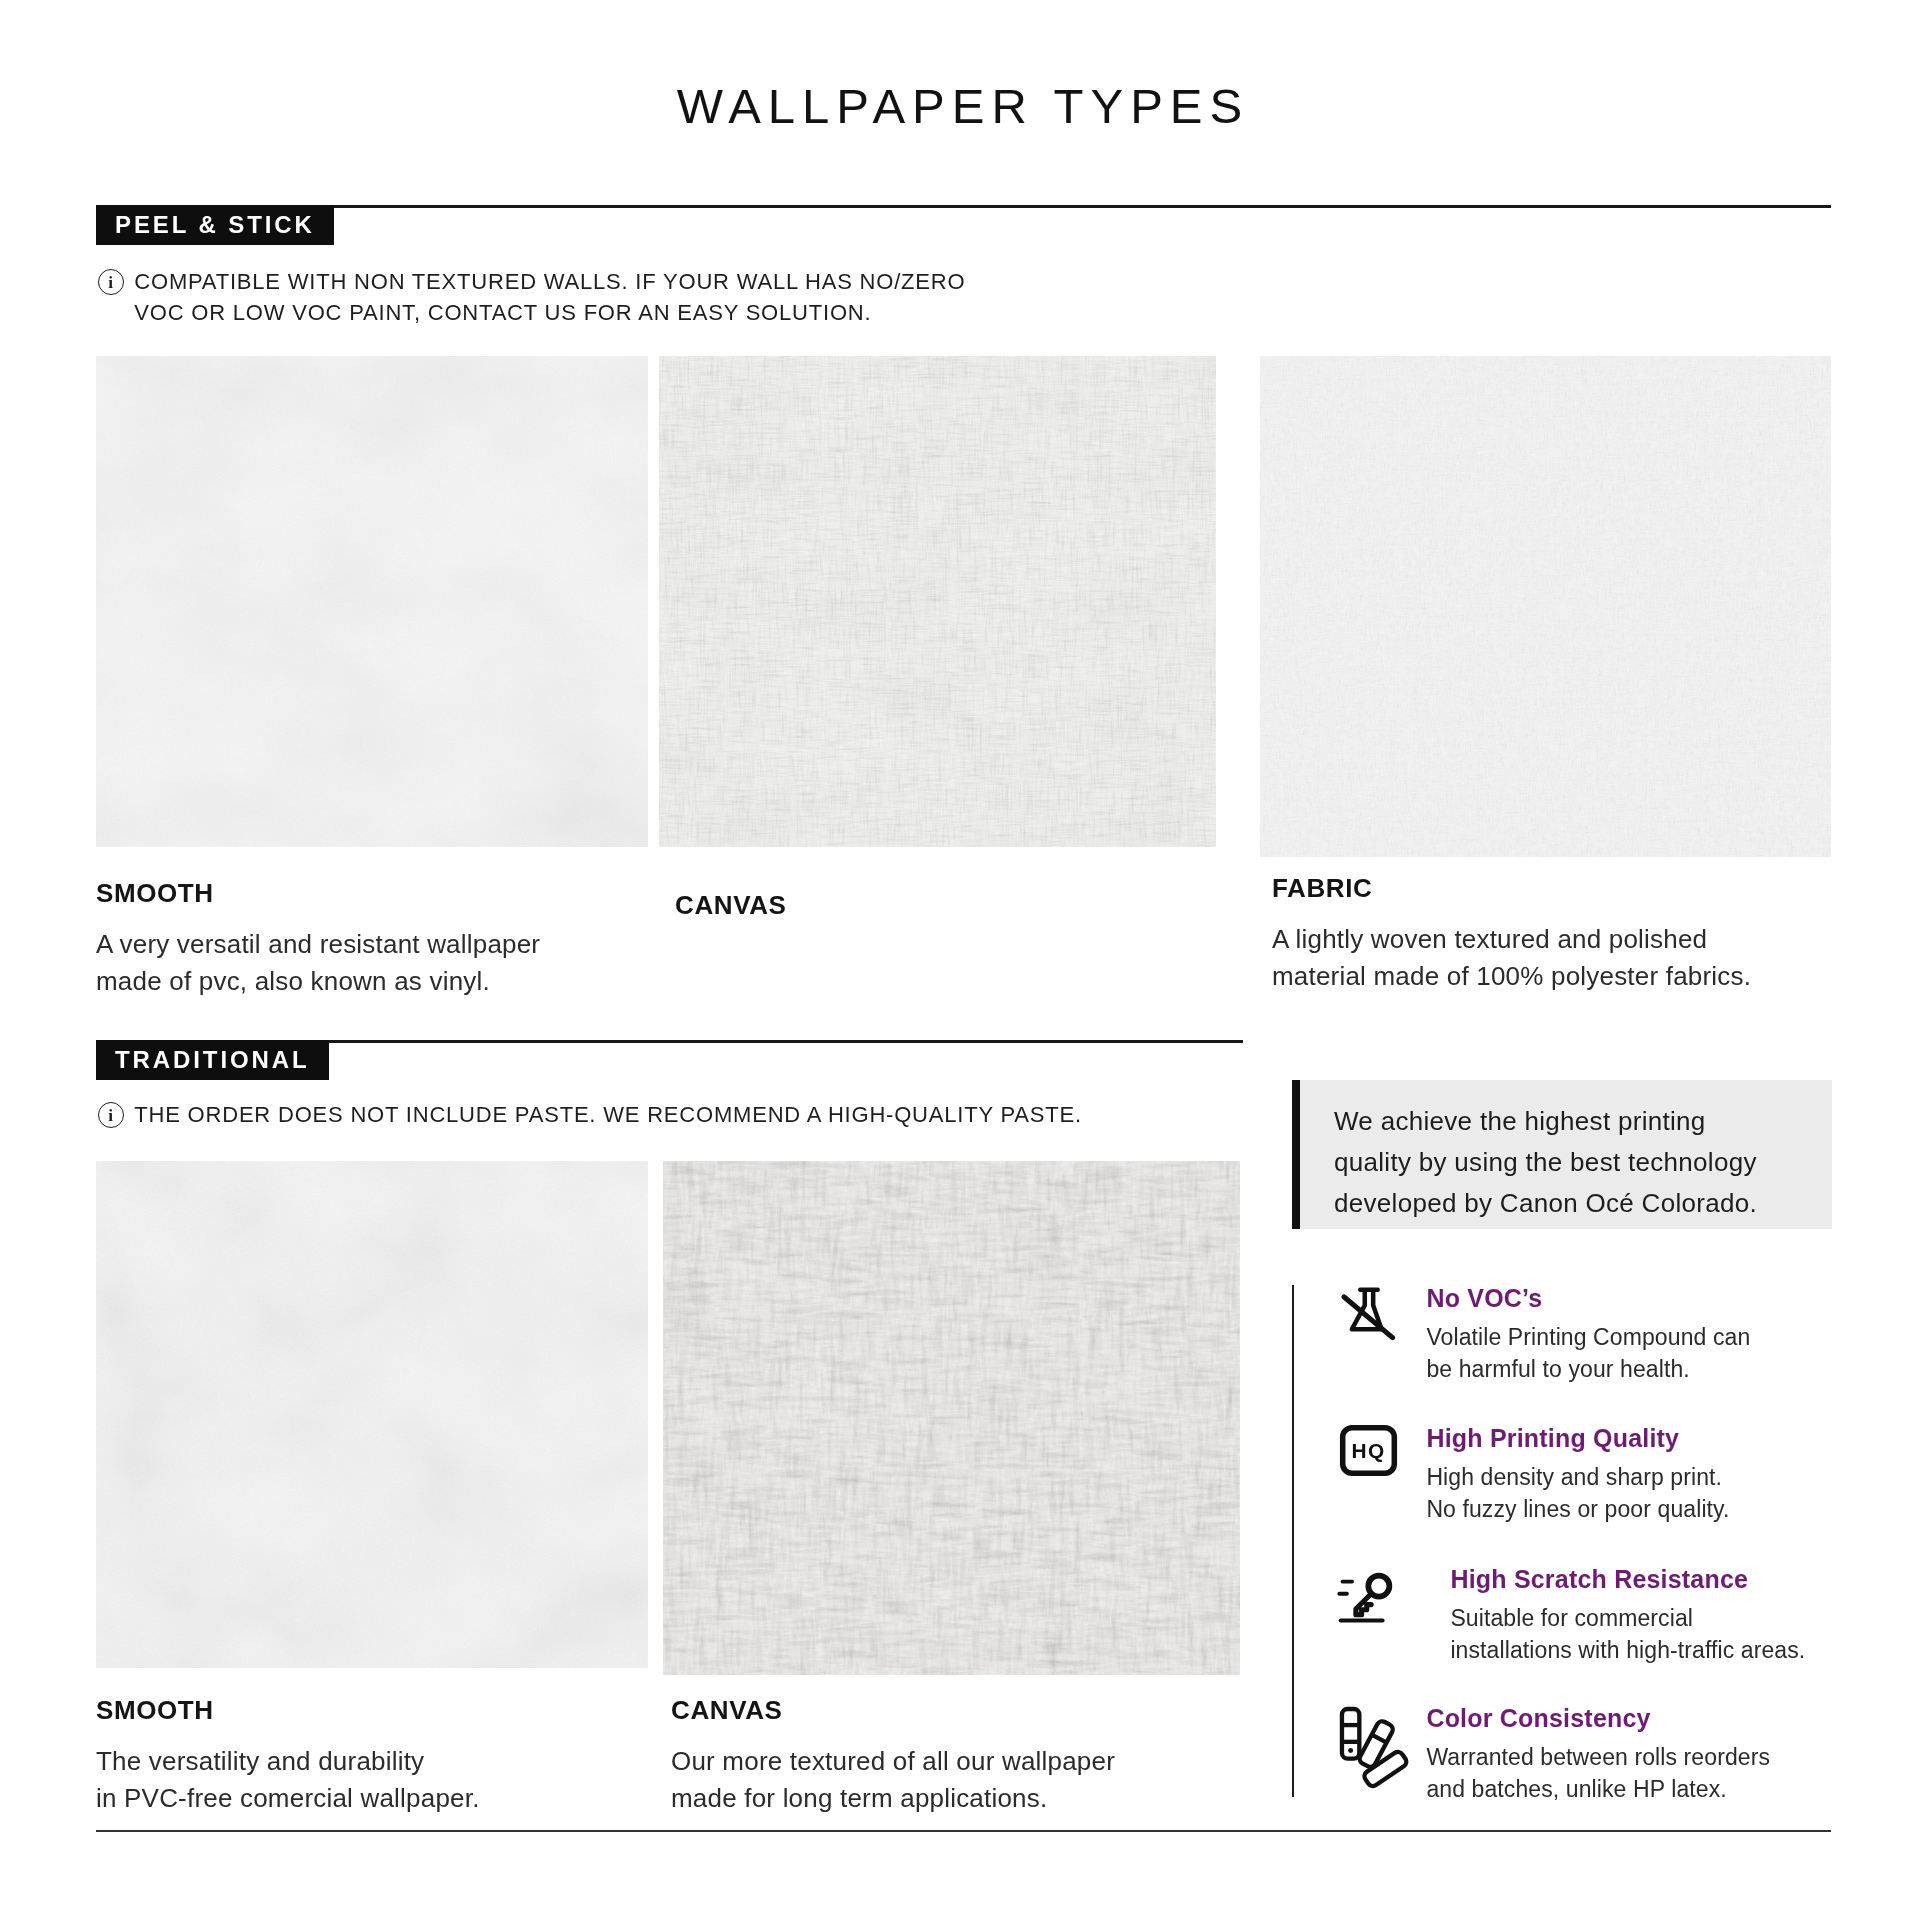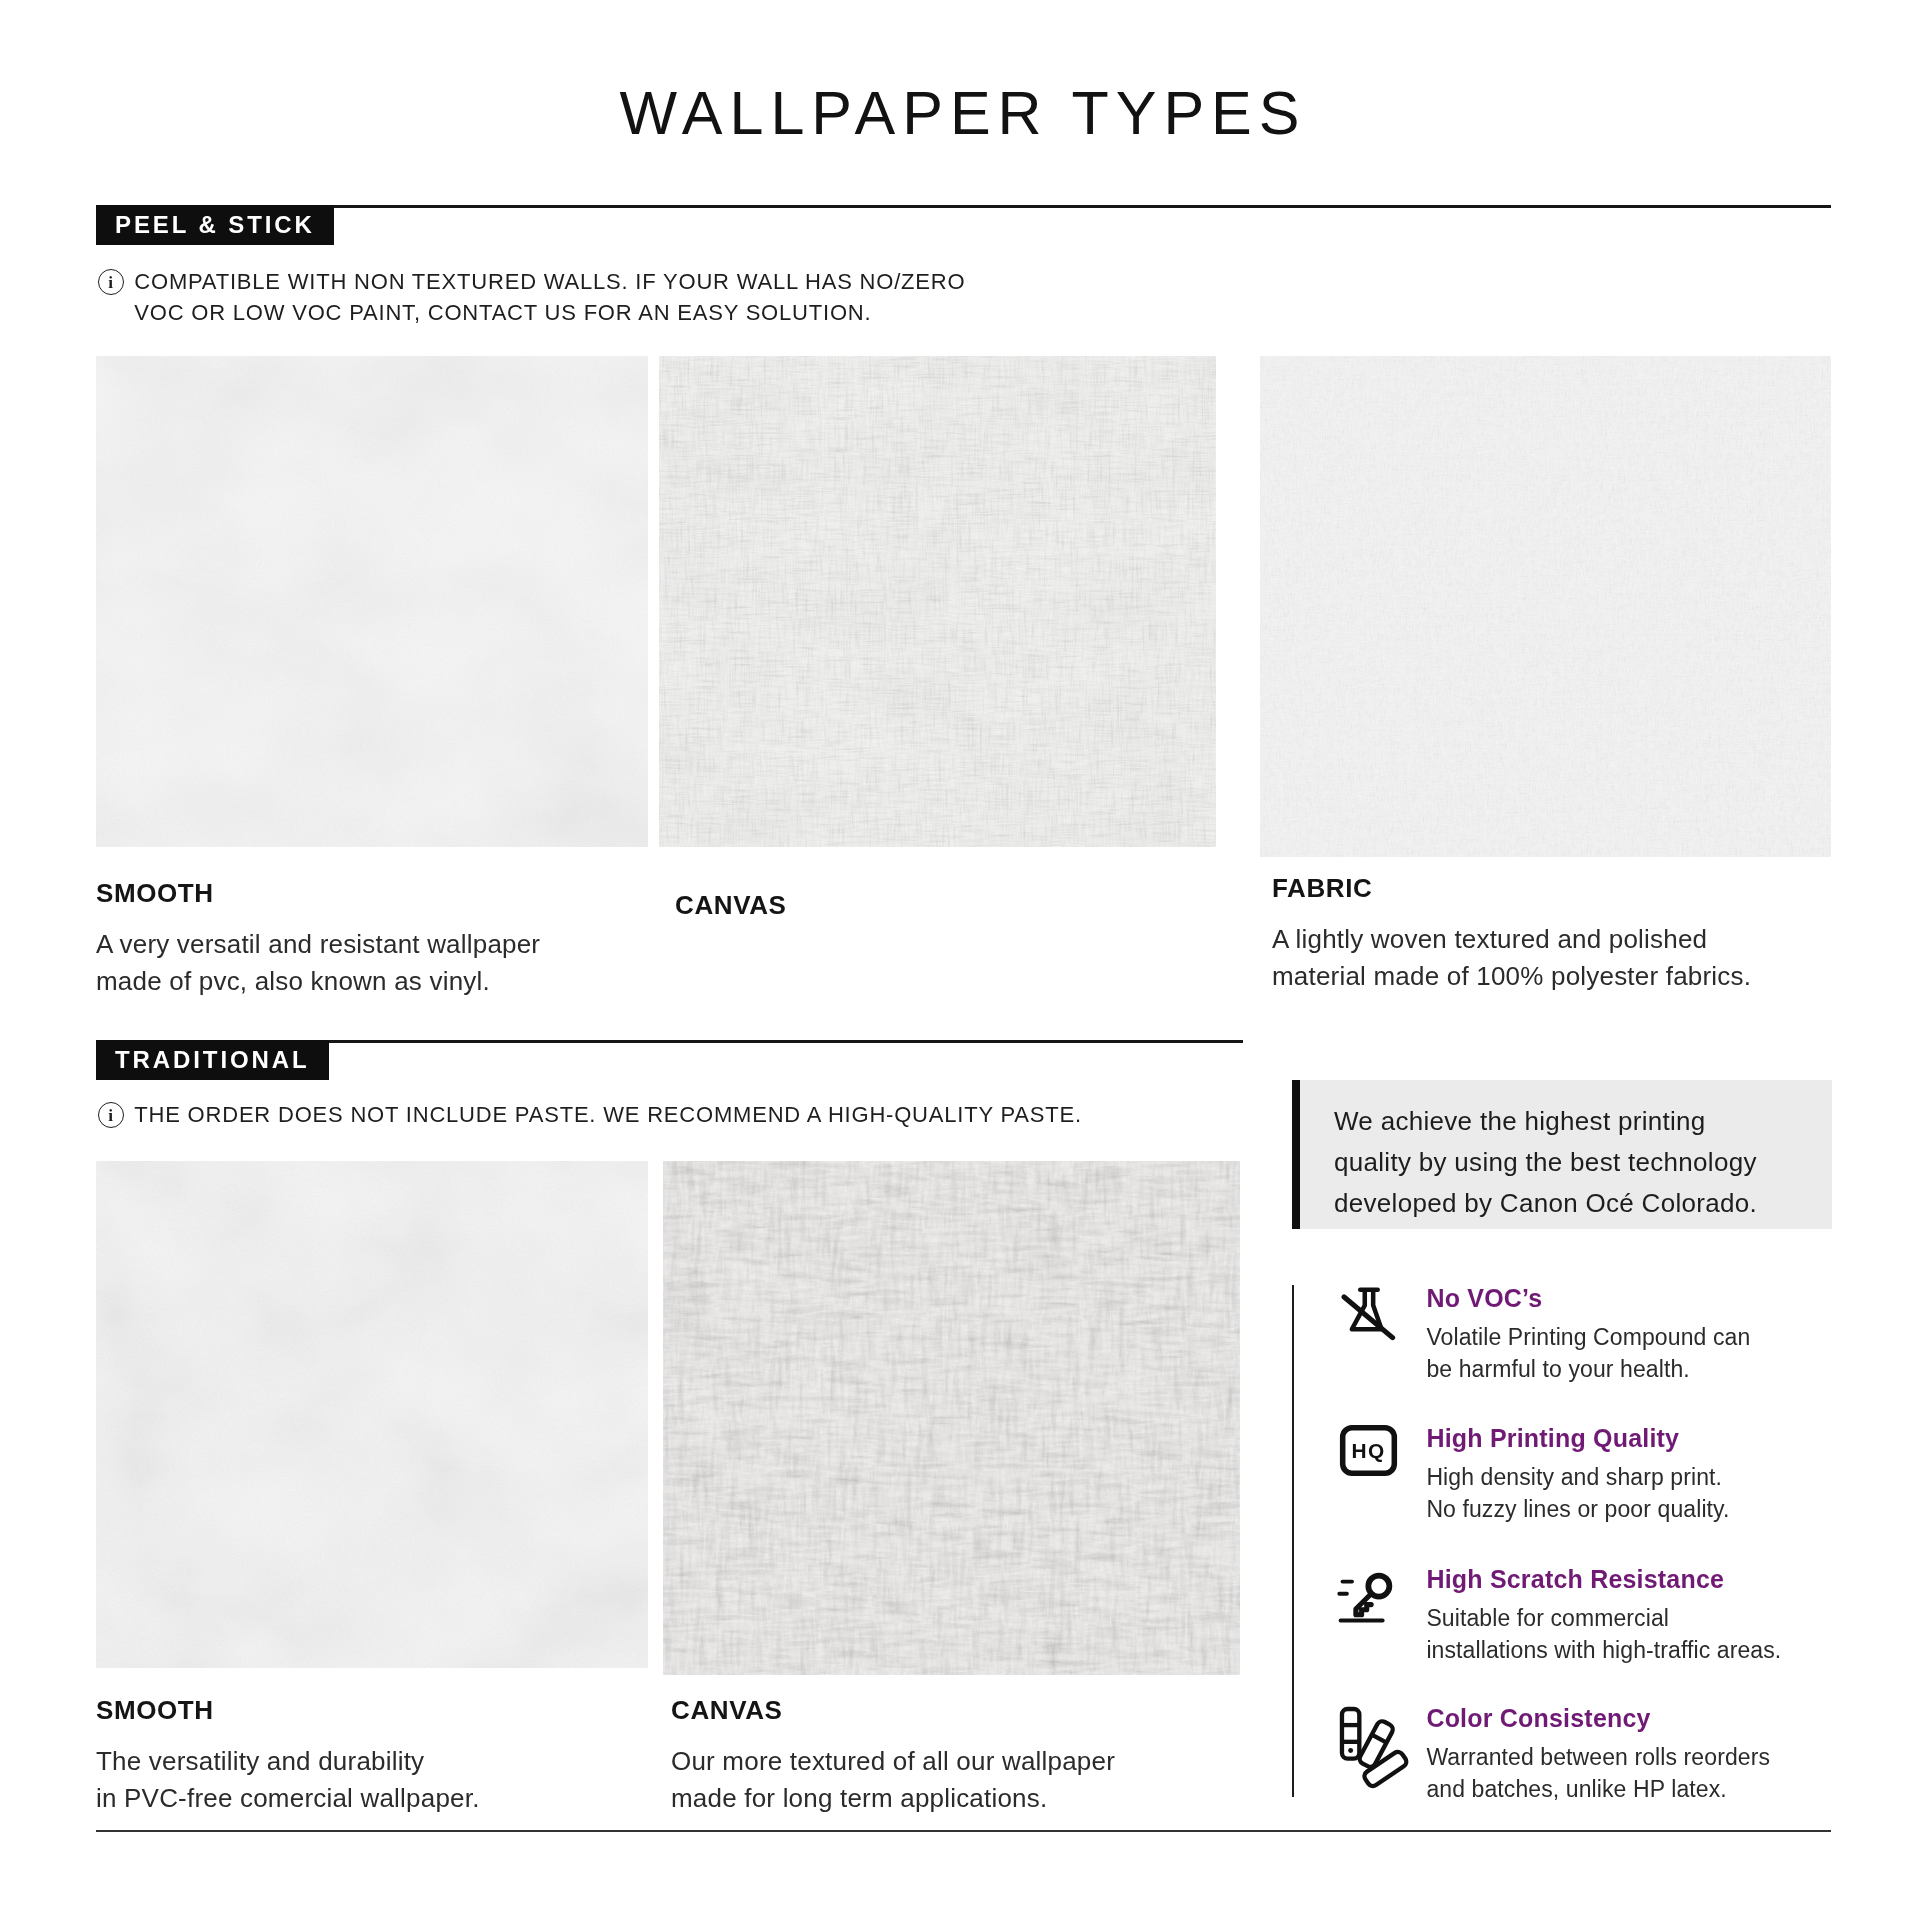--- a/index.html
+++ b/index.html
@@ -13,21 +13,21 @@
     position: relative;
     width: 1926px; height: 1926px;
     background: #ffffff;
     color: var(--ink, #1a1a1a);
   }
 
   
   .title {
     position: absolute; left: 0; right: 0; top: 78px;
     margin: 0; text-align: center;
-    font-size: 61px; font-weight: 400; letter-spacing: 7px;
+    font-size: 49px; font-weight: 400; letter-spacing: 7px;
     color: #121212; white-space: nowrap;
   }
 
   
   .sec-head { position: absolute; display: flex; align-items: flex-start; }
   .peel-head { left: 96px; top: 205px; right: 95px; }
   .trad-head { left: 96px; top: 1040px; width: 1147px; }
   .badge {
     background: var(--badge-bg, #0e0e0e);
     color: var(--badge-text, #ffffff);
@@ -110,21 +110,21 @@
     font-size: 25px; font-weight: 700; letter-spacing: 0.2px;
     color: #701a75;
   }
   .f-desc {
     margin: 0;
     font-size: 23px; line-height: 32px; letter-spacing: 0.1px;
     color: var(--body-text, #2b2b2b);
   }
   #feature-voc     { top: 1284px; }
   #feature-hq      { top: 1424px; }
-  #feature-scratch { top: 1565px; }
+  #feature-scratch { top: 1565px; gap: 24px; }
   #feature-color   { top: 1704px; }
   .icon-svg { overflow: visible; }
 
   
   #bottom-rule {
     position: absolute; left: 96px; right: 95px; top: 1830px;
     height: 1.9px; background: #333333;
   }
 </style>
 </head>

